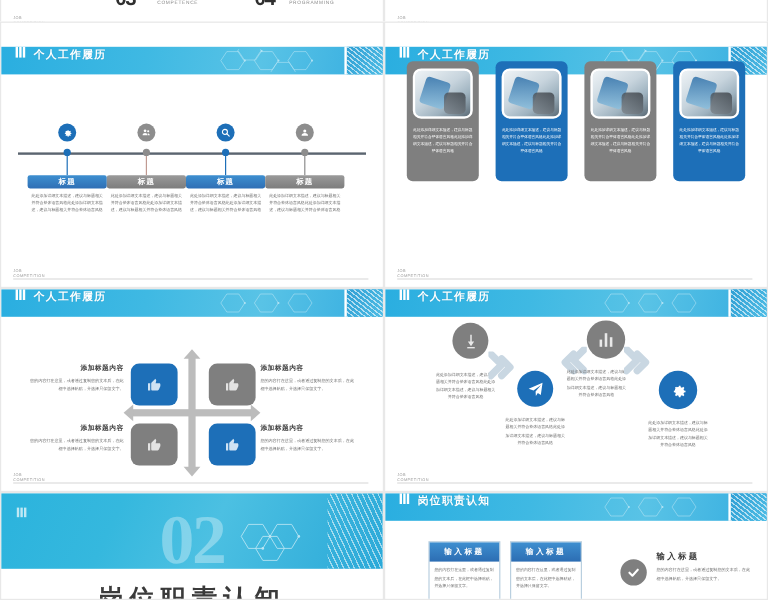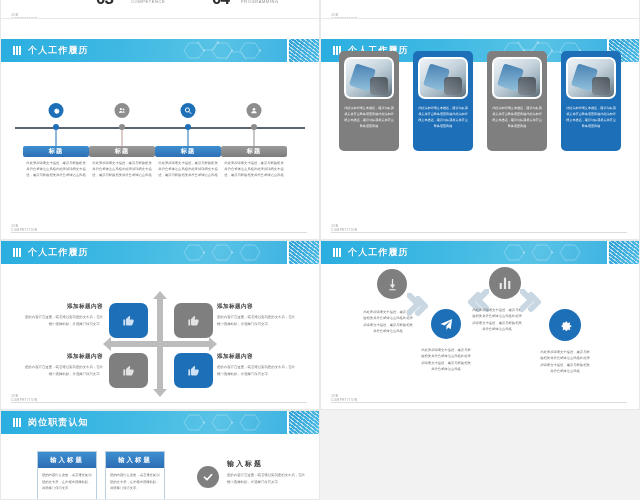--- a/index.html
+++ b/index.html
@@ -37,21 +37,21 @@
   }
   .strip-lbl {
     position:absolute; top:-1px; font-size:4px; color:#8c8c8c;
     letter-spacing:.6px;
   }
 
   
   .hdr {
     position:absolute; left:0; right:0; height:23px;
     background: linear-gradient(100deg,#2aaee0 0%, #3fb9e3 38%, #59c3e6 68%, #35ade0 100%);
-    display:flex; align-items:center;
+    display:flex; align-items:flex-start;
   }
   .hdr:after{
     content:""; position:absolute; right:0; top:0; bottom:0; width:30px;
     background:
       repeating-linear-gradient(38deg, rgba(255,255,255,.62) 0 1px, rgba(255,255,255,0) 1px 3px),
       linear-gradient(120deg,#2f9fd4,#4fbde5);
     border-left:2px solid #fff;
   }
   .hdr-bars { display:flex; gap:1.5px; margin-left:12px; }
   .hdr-bars i { display:block; width:1.7px; height:9px; background:#fff; }
@@ -494,20 +494,44 @@
     </div>
     <div class="f-txt" style="left:218px; top:108px">此处添加详细文本描述，建议与标题相关并符合整体语言风格此处添加详细文本描述，建议与标题相关并符合整体语言风格</div>
 
     <div class="foot">
       <div class="foot-line"></div>
       <div class="foot-t1">JOB</div>
       <div class="foot-t2">COMPETITION</div>
     </div>
   </div>
 
+  <div class="slide">
+    <div class="cover" style="height:63px">
+      <span class="cover-bars">
+          <i></i>
+          <i></i>
+          <i></i>
+        </span>
+      <div class="cover-num">02</div>
+      <svg style="position:absolute;right:52px;top:22px;width:70px;height:36px;opacity:.65" viewBox="0 0 70 36">
+        <g fill="none" stroke="#ffffff" stroke-width=".7">
+          <polygon points="10,4 22,4 28,14 22,24 10,24 4,14"></polygon>
+          <polygon points="34,4 46,4 52,14 46,24 34,24 28,14"></polygon>
+          <polygon points="22,14 34,14 40,24 34,34 22,34 16,24"></polygon>
+        </g>
+        <g fill="#ffffff">
+            <circle cx="28" cy="14" r="1.1"></circle>
+            <circle cx="22" cy="24" r="1.1"></circle>
+            <circle cx="52" cy="14" r="1.1"></circle>
+          </g>
+      </svg>
+      <div class="cover-fan"></div>
+    </div>
+    <div class="cover-title">岗位职责认知</div>
+  </div>
 
   <div class="slide">
     <div class="hdr" style="top:0">
       <span class="hdr-bars">
           <i></i>
           <i></i>
           <i></i>
         </span>
       <span class="hdr-title">岗位职责认知</span>
       <svg class="hex" viewBox="0 0 110 19">

